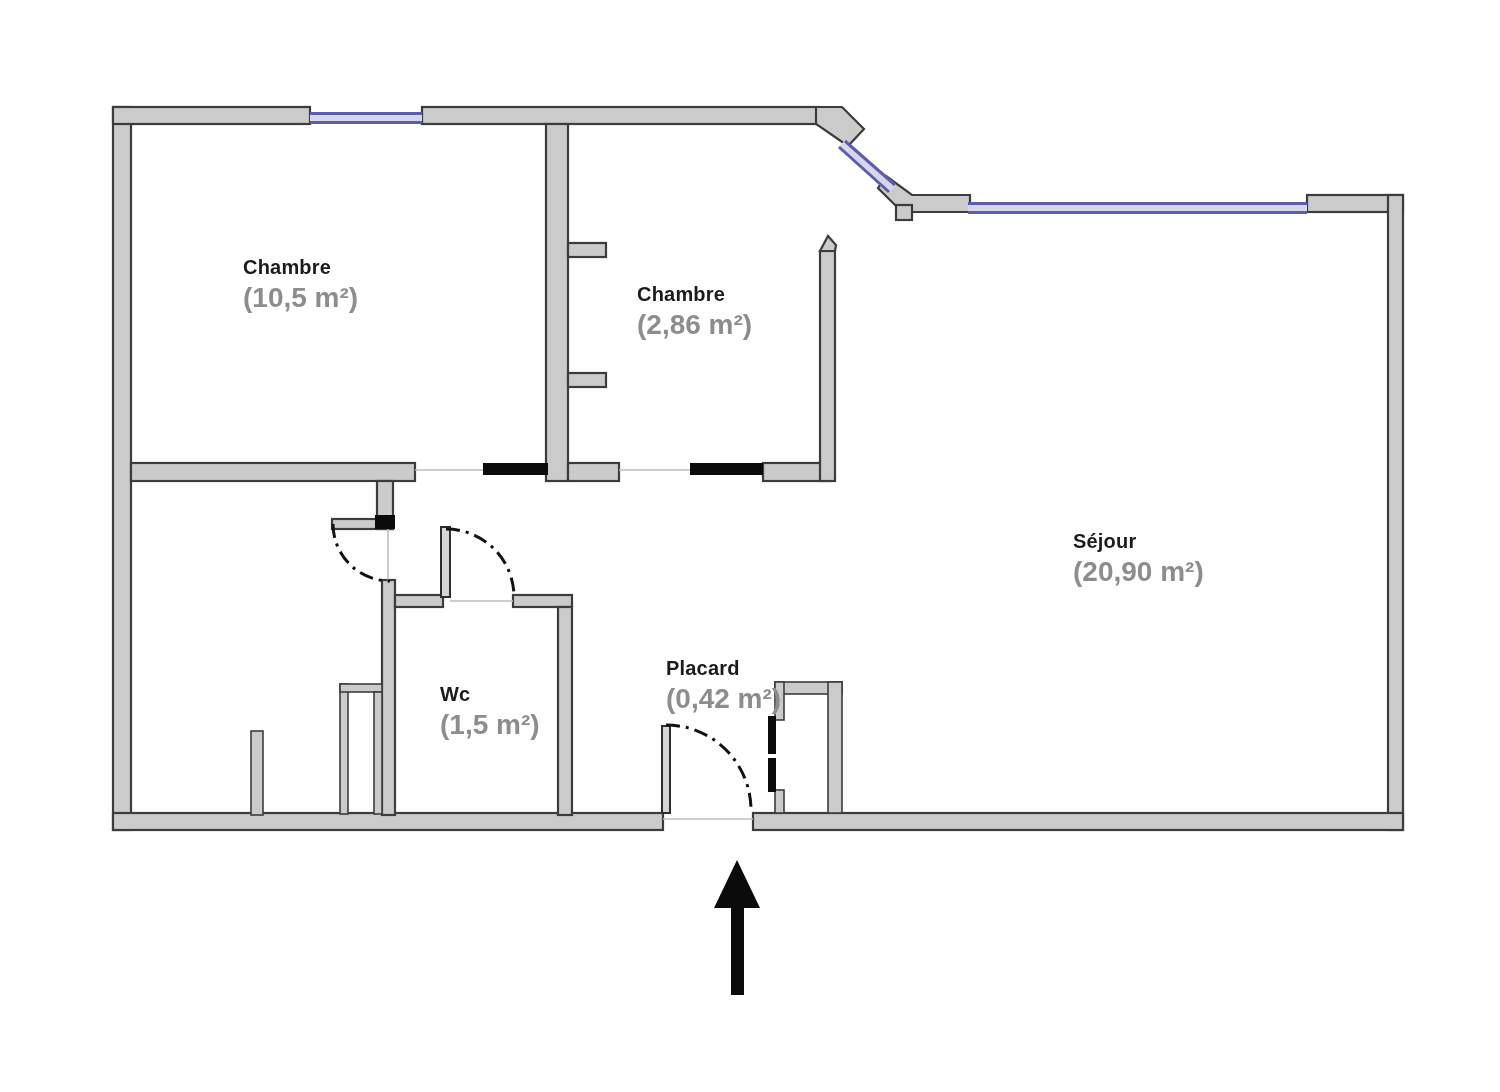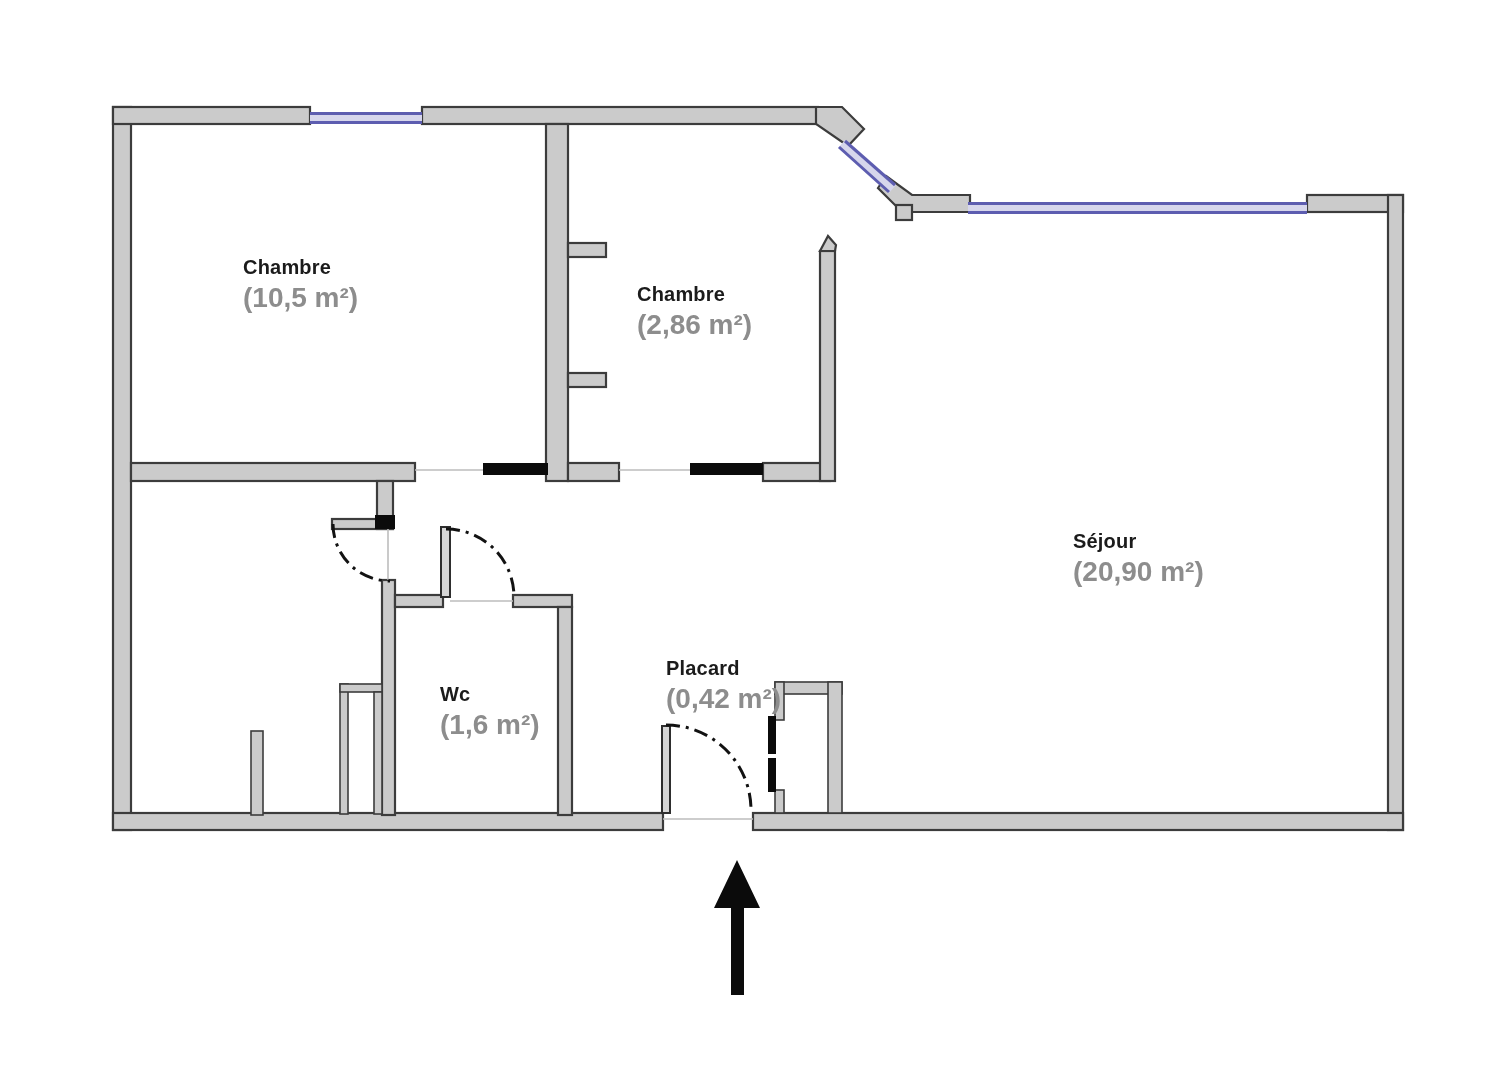--- a/index.html
+++ b/index.html
@@ -124,19 +124,19 @@
   <div class="room-label" style="left:637px;top:281px">
     <span class="rname">Chambre</span>
     <span class="rarea">(2,86 m²)</span>
   </div>
   <div class="room-label" style="left:1073px;top:528px">
     <span class="rname">Séjour</span>
     <span class="rarea">(20,90 m²)</span>
   </div>
   <div class="room-label" style="left:440px;top:681px">
     <span class="rname">Wc</span>
-    <span class="rarea">(1,6 m²)</span>
+    <span class="rarea">(1,5 m²)</span>
   </div>
   <div class="room-label" style="left:666px;top:655px">
     <span class="rname">Placard</span>
     <span class="rarea">(0,42 m²)</span>
   </div>
 </div>
 
 </body></html>

